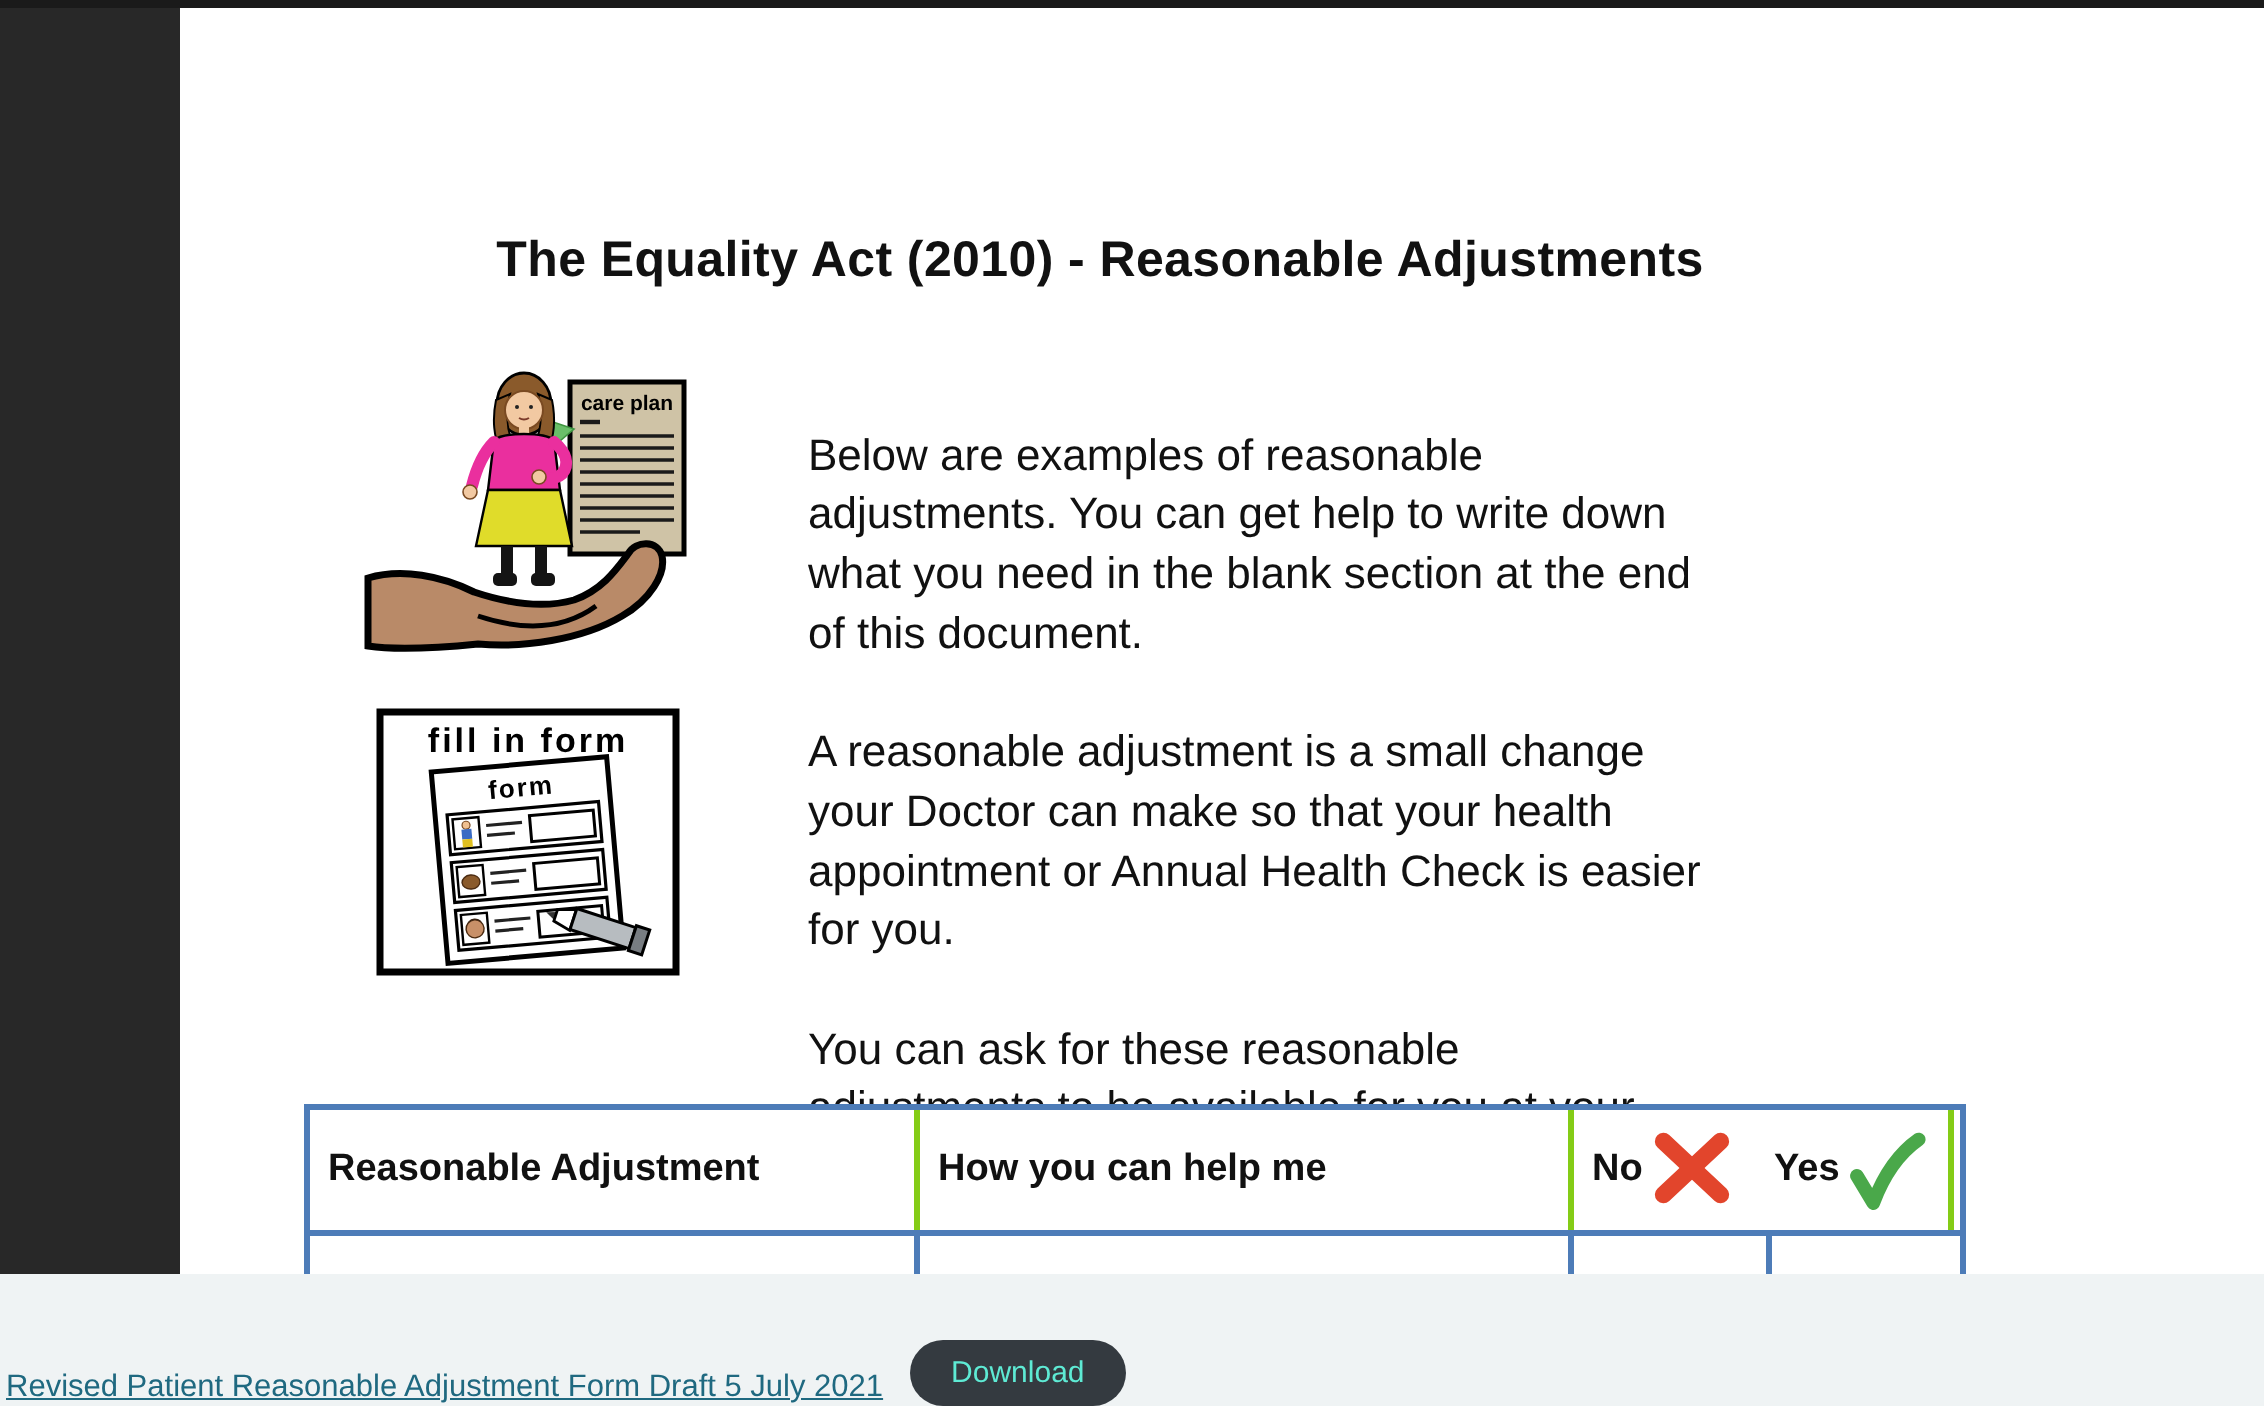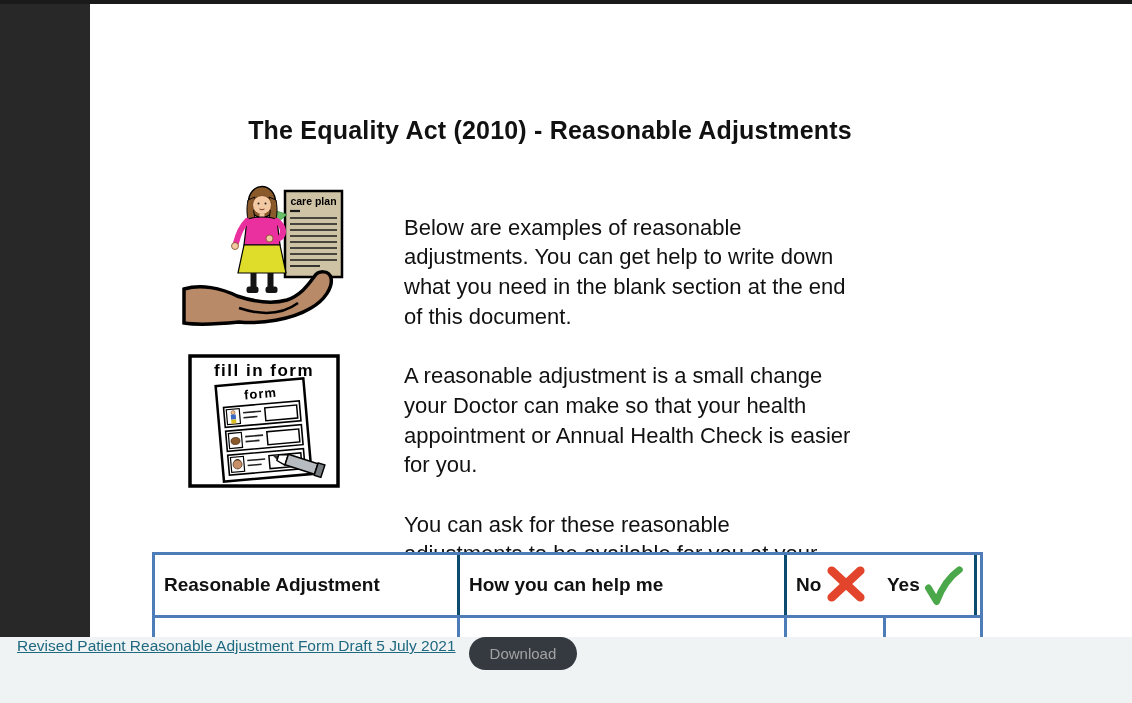--- a/index.html
+++ b/index.html
@@ -17,34 +17,34 @@
 
   .intro { position:absolute; left:314px; top:179px; width:560px;
            font-size:22px; line-height:29.7px; color:#111; white-space:pre-line; }
 
   .illus1 { position:absolute; left:91px; top:171px; width:164px; height:156px; }
   .illus2 { position:absolute; left:98px; top:350px; width:152px; height:134px; }
 
   .tbl { position:absolute; left:62px; top:548px; width:831px; }
   .tbl-head { display:flex; border:3px solid #4d7cb8; background:#fff; }
   .cell { height:60px; display:flex; align-items:center; padding-left:9px;
-          border-right:3px solid #0c4a6e; font-weight:bold; font-size:19px; color:#111;
+          border-right:3px solid #84cc16; font-weight:bold; font-size:19px; color:#111;
           overflow:visible; }
   .c1 { width:305px; } .c2 { width:327px; } .c3 { width:99px; } .c4 { width:91px; border-right:none; }
   .cell svg { flex:none; }
   .tbl-partial { display:flex; height:19px; background:#fff;
                  border-left:3px solid #4d7cb8; border-right:3px solid #4d7cb8; }
   .pcell { border-right:3px solid #4d7cb8; height:100%; }
   .pcell:last-child { border-right:none; }
 
   .footer { position:absolute; left:0; top:637px; width:1132px; height:66px;
-            background:#eff3f4; display:flex; align-items:flex-start; padding-left:17px; }
+            background:#eff3f4; display:flex; align-items:flex-end; padding-left:3px; }
   .doc-link { font-size:15.5px; color:#1f6980; text-decoration:underline; cursor:pointer; }
   .download-btn { margin-left:13px; padding:8px 21px; border:none; border-radius:18px;
-                  background:#343a40; color:#a3a3a3; font-size:15px; cursor:pointer;
+                  background:#343a40; color:#5eead4; font-size:15px; cursor:pointer;
                   font-family:"Liberation Sans", sans-serif; }
 </style>
 </head>
 <body>
 
 <div class="viewer">
   <div class="top-strip"></div>
 
   <div class="page">
 

